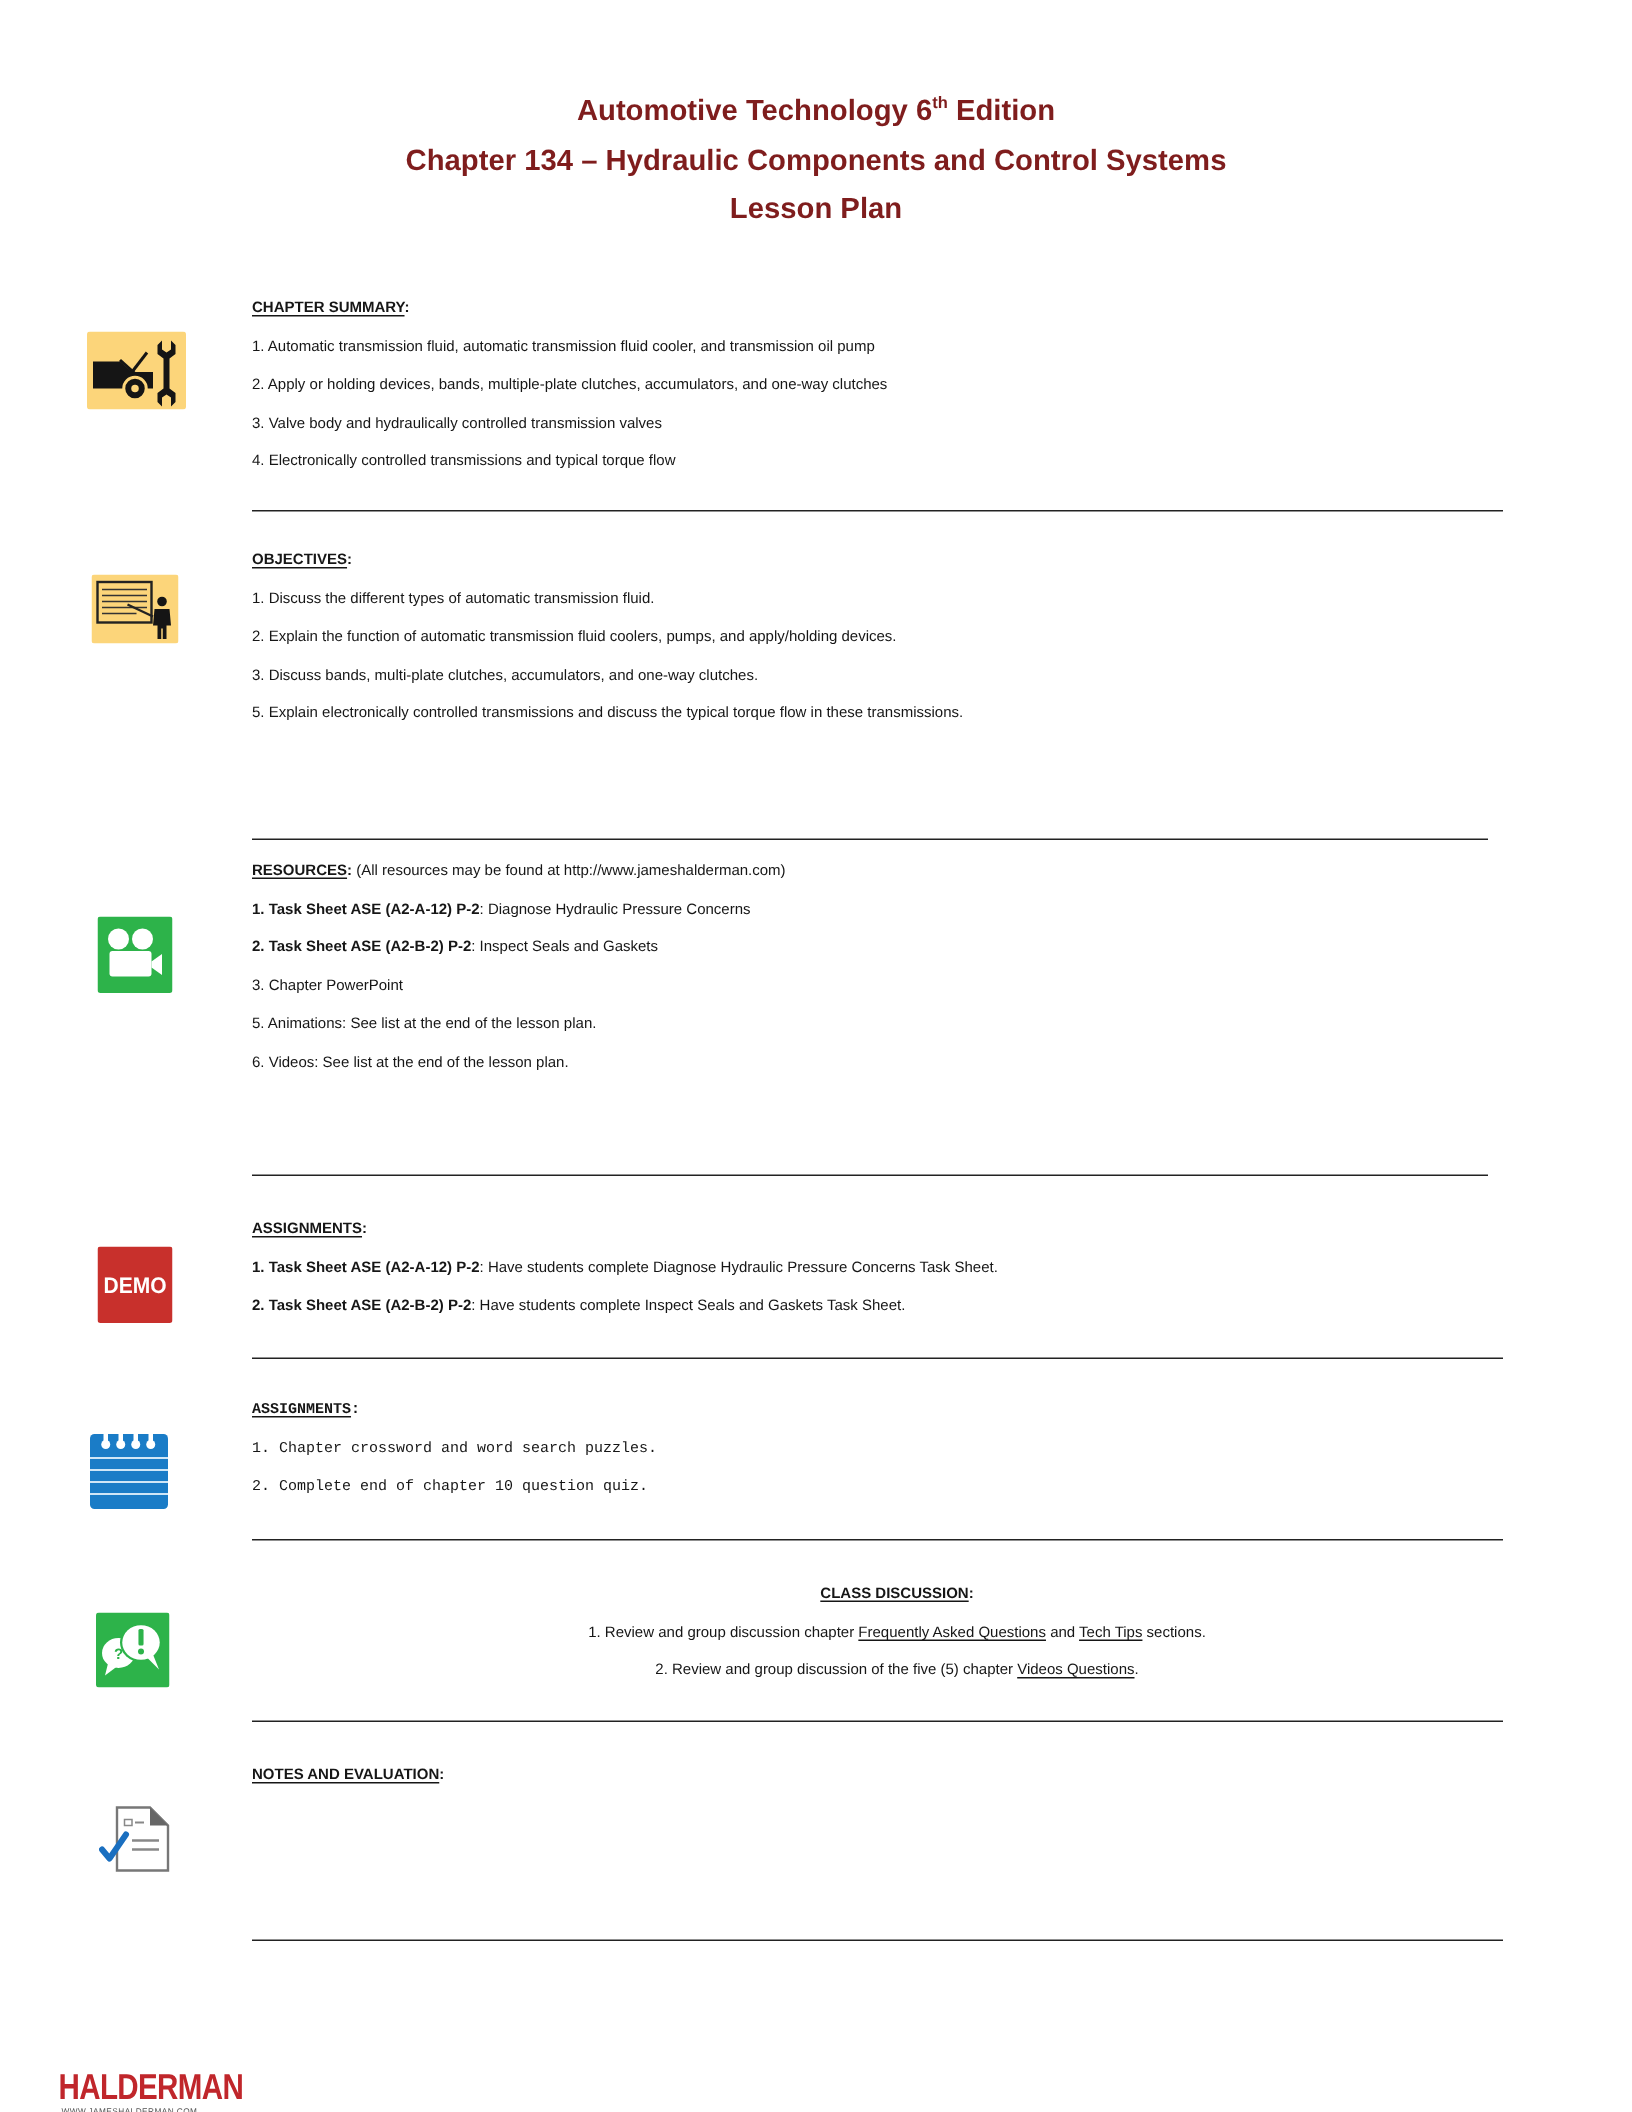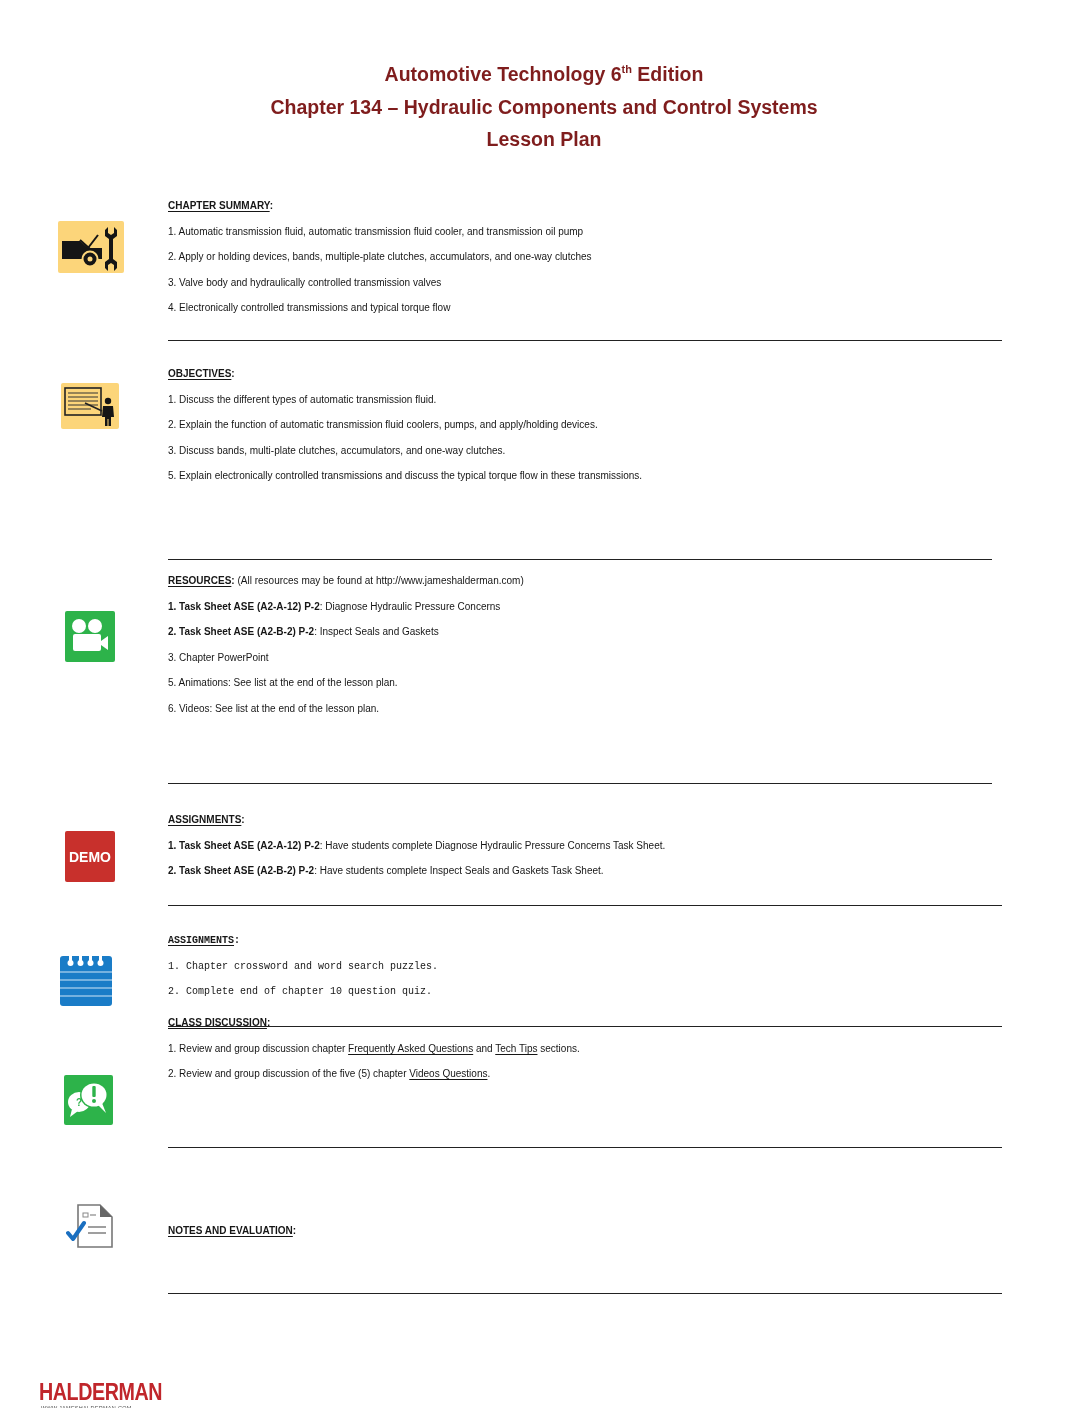--- a/index.html
+++ b/index.html
@@ -151,39 +151,39 @@
     <ellipse cx="15" cy="27" rx="11" ry="10" fill="#fff"></ellipse>
     <path d="M8 34 L6 42 L14 36 Z" fill="#fff"></path>
     <ellipse cx="30" cy="20" rx="14" ry="13" fill="#2db34a"></ellipse>
     <ellipse cx="30" cy="20" rx="12.5" ry="11.5" fill="#fff"></ellipse>
     <path d="M34 30 L42 38 L38 28 Z" fill="#fff"></path>
     <rect x="28.3" y="11" width="3.4" height="11" rx="1" fill="#2db34a"></rect>
     <circle cx="30" cy="26" r="2" fill="#2db34a"></circle>
     <text x="12" y="31" font-family="Liberation Sans, sans-serif" font-weight="bold" font-size="10" fill="#2db34a">?</text>
   </svg>
 </div>
-<div class="section" style="top:1010px;">
+<div class="section" style="top:1050px;text-align:center;">
   <div class="heading"><span class="u">CLASS DISCUSSION</span><span>:</span></div>
   <div class="line"><span>1. Review and group discussion chapter </span><span class="link">Frequently Asked Questions</span><span> and </span><span class="link">Tech Tips</span><span> sections.</span></div>
   <div class="line"><span>2. Review and group discussion of the five (5) chapter </span><span class="link">Videos Questions</span><span>.</span></div>
 </div>
 <div class="rule" style="top:1147px; width:834px;"></div>
 
 <div class="icon" style="left:66px; top:1203px;">
   <svg width="48" height="46" viewBox="0 0 48 46">
     <path d="M12 2 L34 2 L46 14 L46 44 L12 44 Z" fill="#fff" stroke="#777" stroke-width="1.6"></path>
     <path d="M34 2 L34 14 L46 14 Z" fill="#666"></path>
     <rect x="17" y="10" width="5" height="4" fill="none" stroke="#888" stroke-width="1"></rect>
     <line x1="24" y1="12" x2="30" y2="12" stroke="#888" stroke-width="1.2"></line>
     <line x1="22" y1="24" x2="40" y2="24" stroke="#888" stroke-width="1.6"></line>
     <line x1="22" y1="30" x2="40" y2="30" stroke="#888" stroke-width="1.6"></line>
     <path d="M2 30 L7 36 L18 20" fill="none" stroke="#1a6fc0" stroke-width="4" stroke-linecap="round" stroke-linejoin="round"></path>
   </svg>
 </div>
-<div class="section" style="top:1171px;margin-top:47px;">
+<div class="section" style="top:1171px;">
   <div class="heading"><span class="u">NOTES AND EVALUATION</span><span>:</span></div>
 </div>
 <div class="rule" style="top:1293px; width:834px;"></div>
 
 <div class="logo">
   <span class="brand">HALDERMAN</span>
   <span class="url">WWW.JAMESHALDERMAN.COM</span>
 </div>
 
 </body></html>

